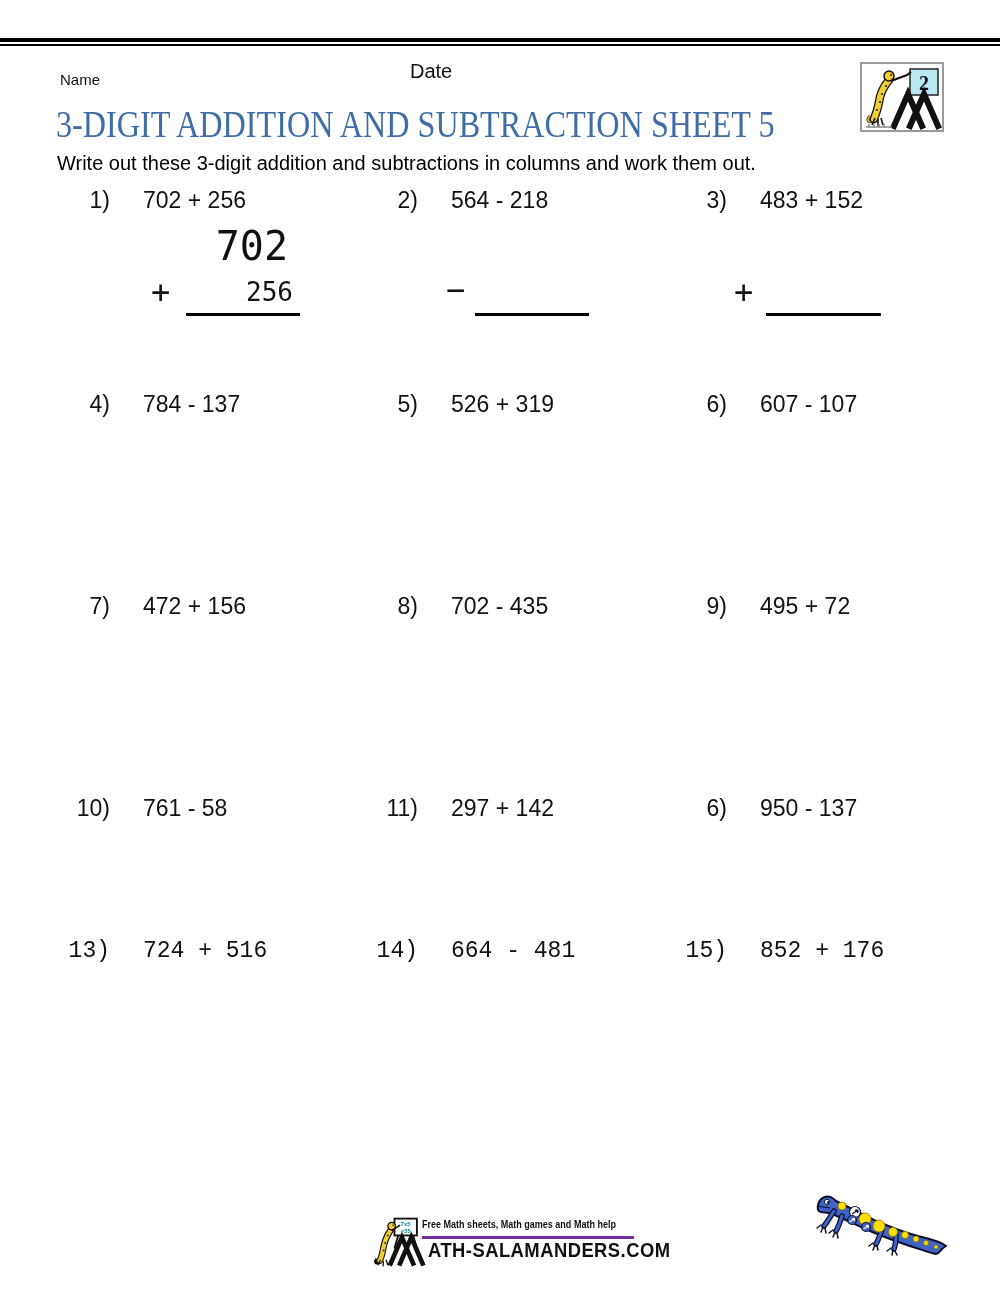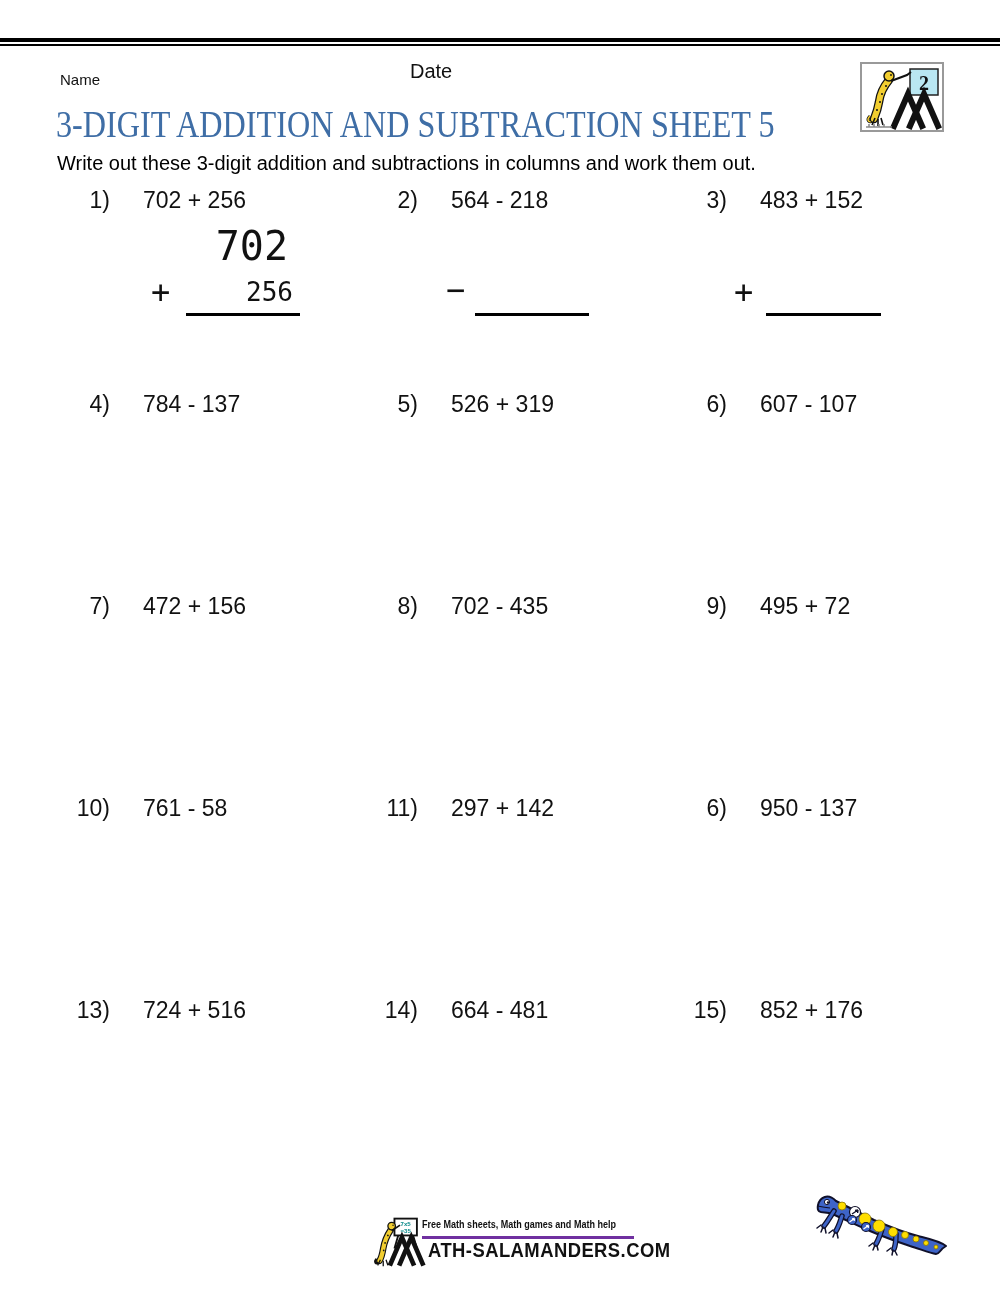--- a/index.html
+++ b/index.html
@@ -36,21 +36,21 @@
   }
   .instruction {
     left:57px; top:152px; font-size:20px; color:#000; white-space:nowrap;
   }
 
   
   .prob { position:absolute; display:flex; font-size:23px; line-height:26px; color:#111; white-space:nowrap; }
   .pnum { width:42px; text-align:right; }
   .pexpr { margin-left:33px; }
   .c1 { left:68px; } .c2 { left:376px; } .c3 { left:685px; }
-  .r1 { top:187px; } .r2 { top:391px; } .r3 { top:593px; } .r4 { top:795px; } .r5 { top:997px; }
+  .r1 { top:187px; } .r2 { top:391px; } .r3 { top:593px; } .r4 { top:795px; } .r5 { top:938px;font-family:Liberation Mono, monospace; }
 
   
   .mono { font-family:"DejaVu Sans Mono", monospace; color:#111; }
   .w-top { left:170px; top:226px; width:118px; text-align:right; font-size:40px; line-height:40px; }
   .w-bot { left:175px; top:272px; width:118px; text-align:right; font-size:26px; line-height:40px; }
   .w-op  { left:151px; top:273px; font-size:32px; line-height:38px; }
   .op-2  { left:446px; top:271px; font-size:32px; line-height:38px; }
   .op-3  { left:734px; top:273px; font-size:32px; line-height:38px; }
   .ansline { position:absolute; top:313px; height:3px; background:#000; }
   .line-1 { left:186px; width:114px; }

